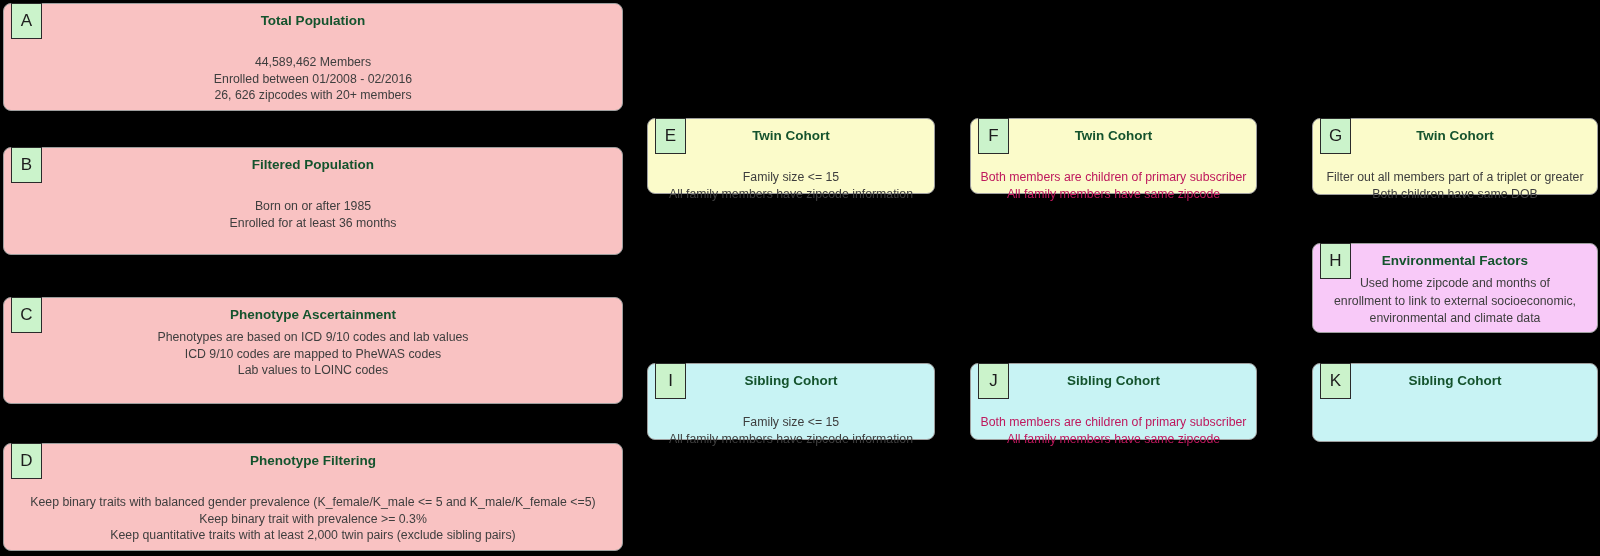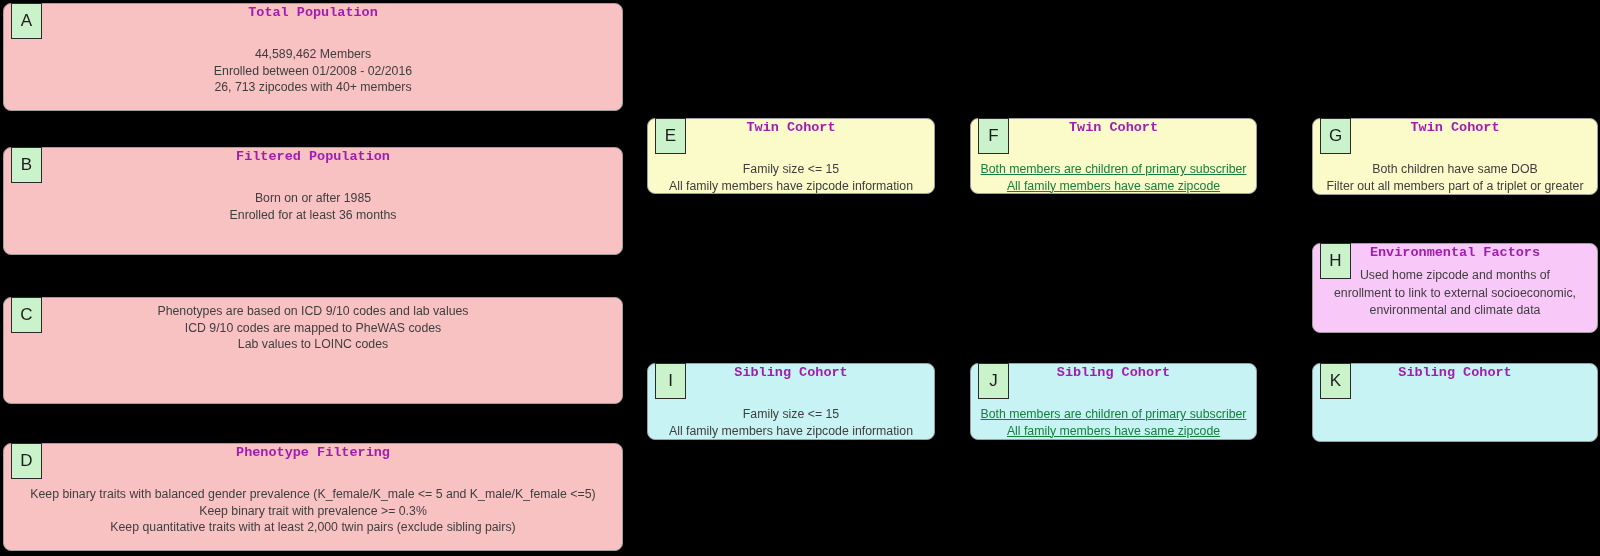--- a/index.html
+++ b/index.html
@@ -25,70 +25,70 @@
     position:absolute;
     left:7px;top:-1px;
     width:31px;height:36px;
     box-sizing:border-box;
     background:#cbf3cb;
     border:1.5px solid #2a2a2a;
     display:flex;align-items:center;justify-content:center;
     font-size:17px;color:#1d1d1d;
   }
   .title{
-    margin-top:0;
+    margin-top:8px;
     font-weight:bold;
     font-size:13.5px;
-    color:#a21caf;
+    color:#14532d;
     line-height:18px;
-    font-family:Liberation Mono, monospace;
   }
   .body{margin-top:9px;}
   .body.tight{margin-top:5px;}
   .body.push{margin-top:24px;}
   .line{
     font-size:12.3px;
     line-height:16.5px;
     color:#3e3e3e;
     padding:0 6px;
     white-space:nowrap;
   }
   .line.wrap{
     white-space:normal;
     line-height:17.5px;
     padding:0 18px;
   }
-  .muted .line{color:#15803d;text-decoration:underline;}
+  .muted .line{color:#be185d;}
 </style>
 </head>
 <body>
 
 <div id="canvas">
 
   <div class="box pink" style="left:3px;top:3px;width:620px;height:108px">
     <div class="badge">A</div>
     <div class="title">Total Population</div>
     <div class="body push">
       <div class="line">44,589,462 Members</div>
       <div class="line">Enrolled between 01/2008 - 02/2016</div>
-      <div class="line">26, 713 zipcodes with 40+ members</div>
+      <div class="line">26, 626 zipcodes with 20+ members</div>
     </div>
   </div>
 
   <div class="box pink" style="left:3px;top:147px;width:620px;height:108px">
     <div class="badge">B</div>
     <div class="title">Filtered Population</div>
     <div class="body push">
       <div class="line">Born on or after 1985</div>
       <div class="line">Enrolled for at least 36 months</div>
     </div>
   </div>
 
   <div class="box pink" style="left:3px;top:297px;width:620px;height:107px">
     <div class="badge">C</div>
+    <div class="title">Phenotype Ascertainment</div>
     <div class="body tight">
       <div class="line">Phenotypes are based on ICD 9/10 codes and lab values</div>
       <div class="line">ICD 9/10 codes are mapped to PheWAS codes</div>
       <div class="line">Lab values to LOINC codes</div>
     </div>
   </div>
 
   <div class="box pink" style="left:3px;top:443px;width:620px;height:108px">
     <div class="badge">D</div>
     <div class="title">Phenotype Filtering</div>
@@ -114,22 +114,22 @@
     <div class="body push">
       <div class="line">Both members are children of primary subscriber</div>
       <div class="line">All family members have same zipcode</div>
     </div>
   </div>
 
   <div class="box yellow" style="left:1312px;top:118px;width:286px;height:77px">
     <div class="badge">G</div>
     <div class="title">Twin Cohort</div>
     <div class="body push">
+      <div class="line">Filter out all members part of a triplet or greater</div>
       <div class="line">Both children have same DOB</div>
-      <div class="line">Filter out all members part of a triplet or greater</div>
     </div>
   </div>
 
   <div class="box magenta" style="left:1312px;top:243px;width:286px;height:90px">
     <div class="badge">H</div>
     <div class="title">Environmental Factors</div>
     <div class="body tight">
       <div class="line wrap">Used home zipcode and months of enrollment to link to external socioeconomic, environmental and climate data</div>
     </div>
   </div>

